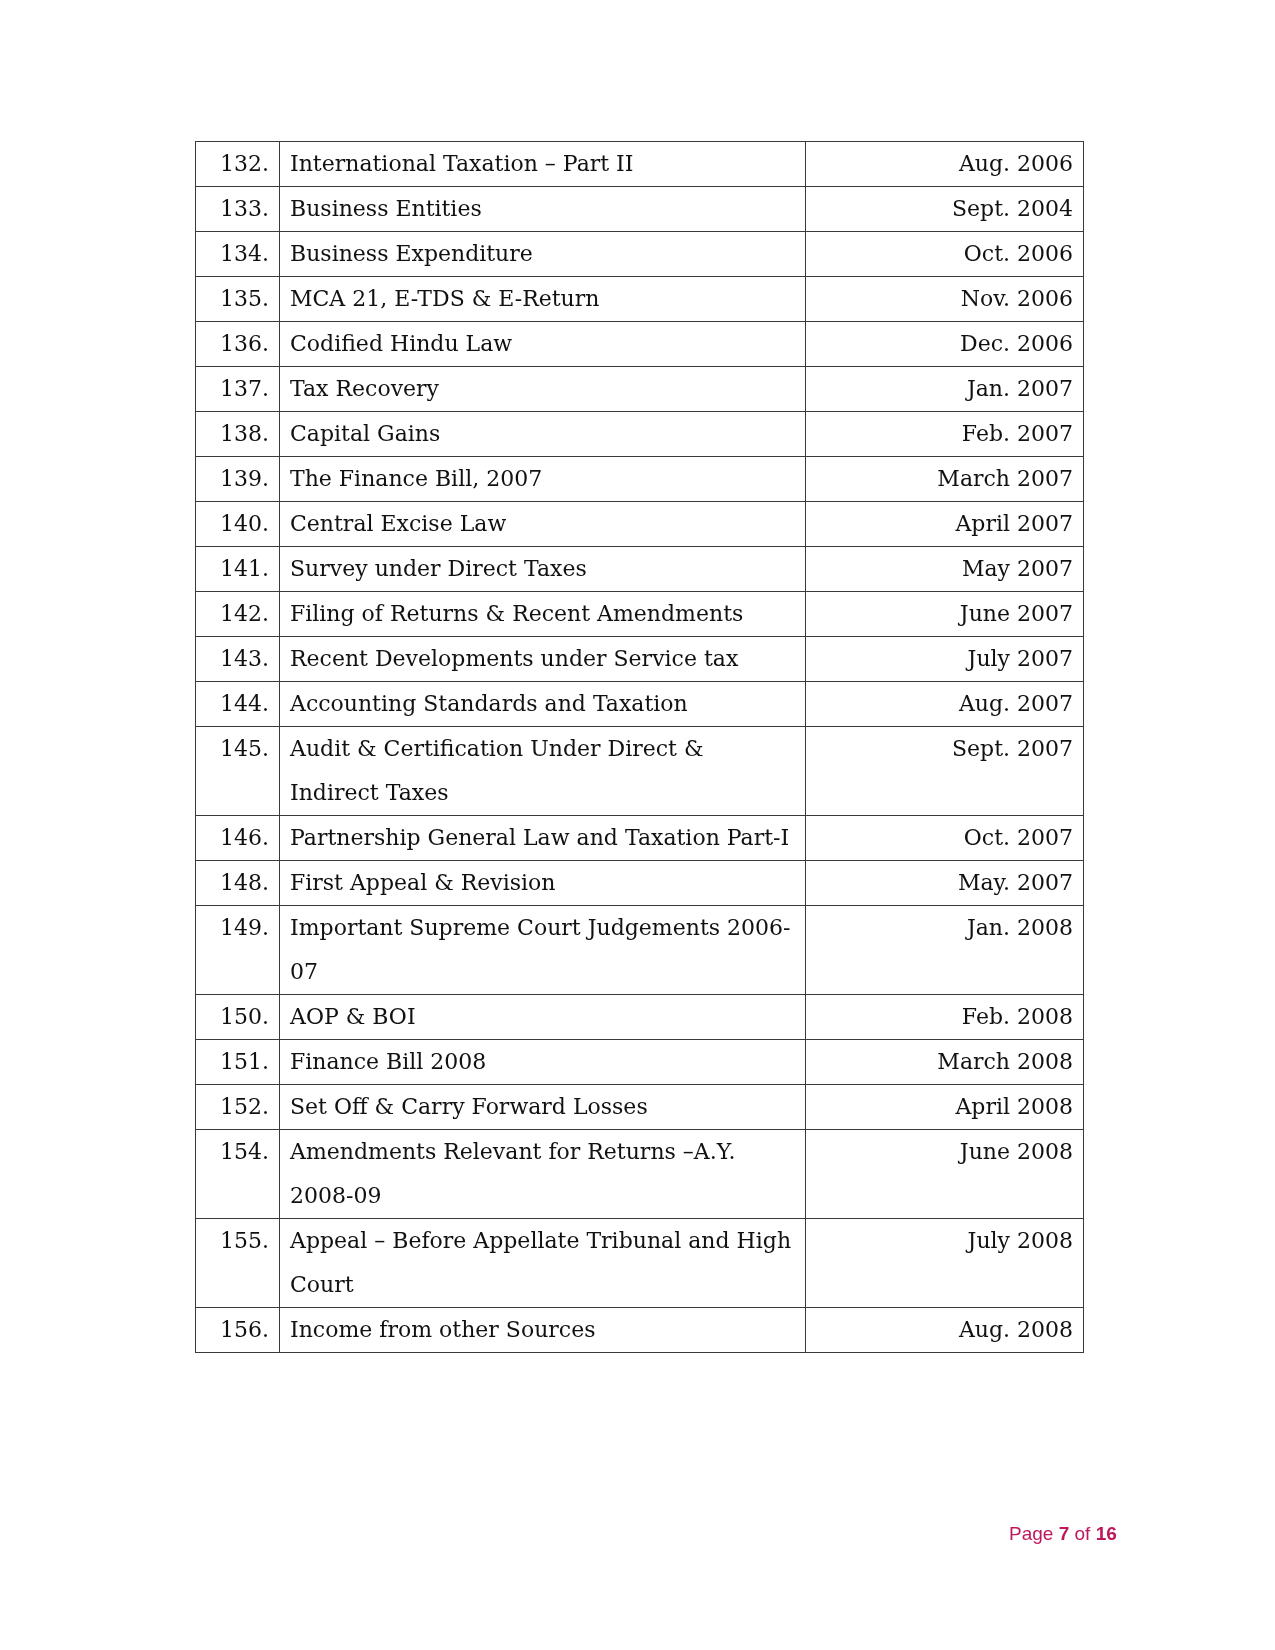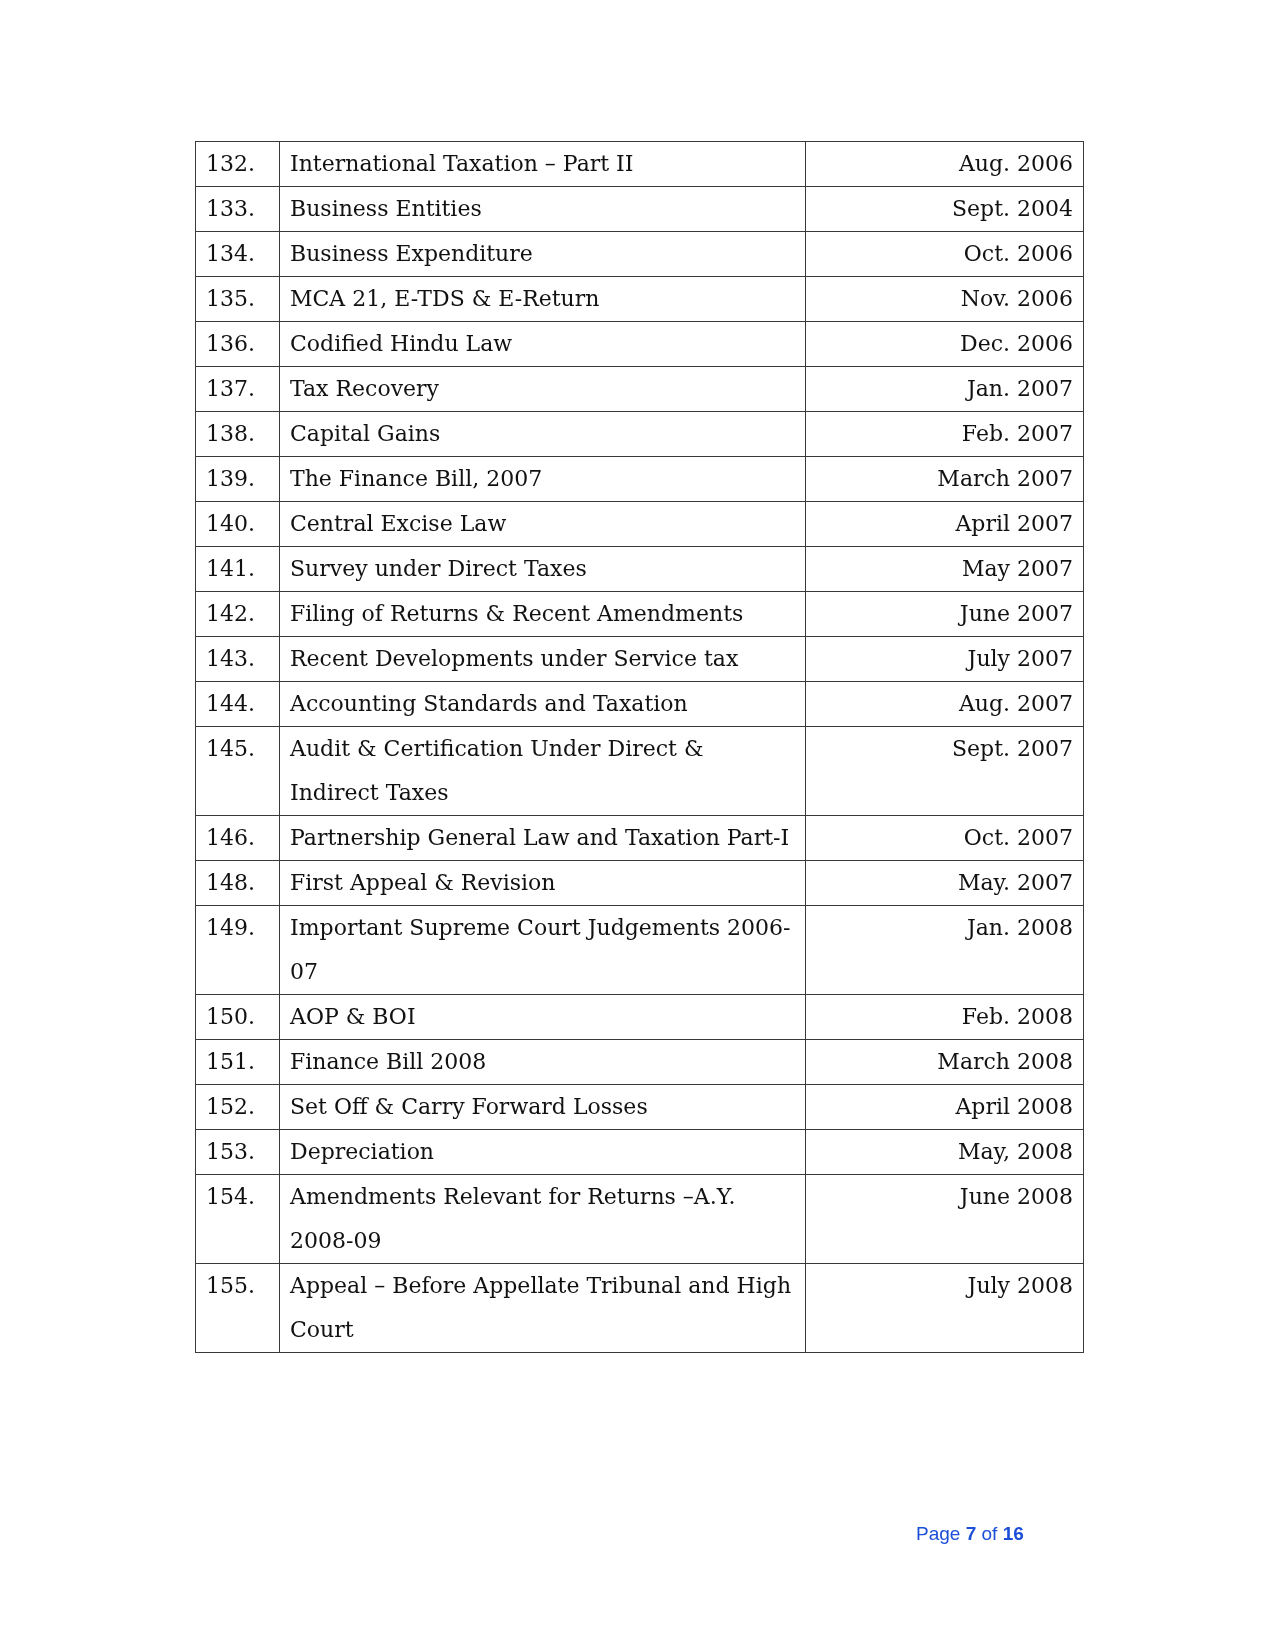--- a/index.html
+++ b/index.html
@@ -5,25 +5,25 @@
   html, body { margin: 0; padding: 0; background: #ffffff; }
   body { width: 1275px; height: 1650px; position: relative; overflow: hidden;
          font-family: "DejaVu Serif", "Liberation Serif", serif; color: #111; }
   table.list { position: absolute; left: 195px; top: 141px; width: 888px;
                border-collapse: collapse; table-layout: fixed; }
   table.list td { border: 1.5px solid #3a3a3a; vertical-align: top;
                   font-size: 22px; line-height: 44px; padding: 0 10px; height: 44px; }
   col.c-num { width: 84px; }
   col.c-title { width: 526px; }
   col.c-date { width: 278px; }
-  td.num { text-align: left; padding: 0; }
+  td.num { text-align: right; padding: 0; }
   td.date { text-align: right; }
   td.title { padding-left: 10px; }
-  .footer { position: absolute; left: 916px; top: 1523px;
-            font-family: "Liberation Sans", "DejaVu Sans", sans-serif; font-size: 19px; color: #1d4ed8; }
+  .footer { position: absolute; left: 1009px; top: 1523px;
+            font-family: "Liberation Sans", "DejaVu Sans", sans-serif; font-size: 19px; color: #be185d; }
   .footer b { font-weight: bold; }
 </style>
 </head>
 <body>
 
 <table class="list">
   <colgroup>
       <col class="c-num">
       <col class="c-title">
       <col class="c-date">
@@ -123,33 +123,33 @@
         <td class="num">151.</td>
         <td class="title">Finance Bill 2008</td>
         <td class="date">March 2008</td>
       </tr>
       <tr>
         <td class="num">152.</td>
         <td class="title">Set Off &amp; Carry Forward Losses</td>
         <td class="date">April 2008</td>
       </tr>
       <tr>
-        <td class="num">153.</td>
-        <td class="title">Depreciation</td>
-        <td class="date">May, 2008</td>
-      </tr>
-      <tr>
         <td class="num">154.</td>
         <td class="title">Amendments Relevant for Returns –A.Y. 2008-09</td>
         <td class="date">June 2008</td>
       </tr>
       <tr>
         <td class="num">155.</td>
         <td class="title">Appeal – Before Appellate Tribunal and High Court</td>
         <td class="date">July 2008</td>
+      </tr>
+      <tr>
+        <td class="num">156.</td>
+        <td class="title">Income from other Sources</td>
+        <td class="date">Aug. 2008</td>
       </tr>
     </tbody>
 </table>
 
 <div class="footer">
   <span>Page</span>
   <b>7</b>
   <span>of</span>
   <b>16</b>
 </div>

